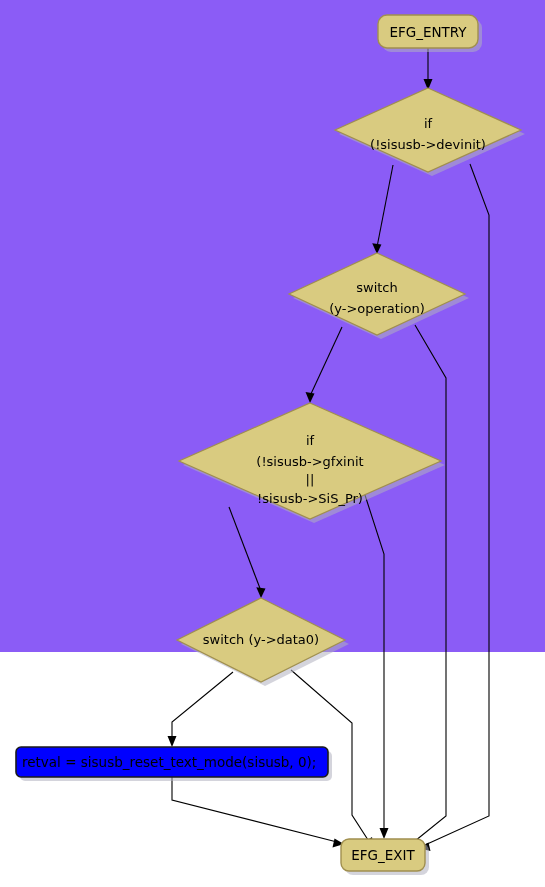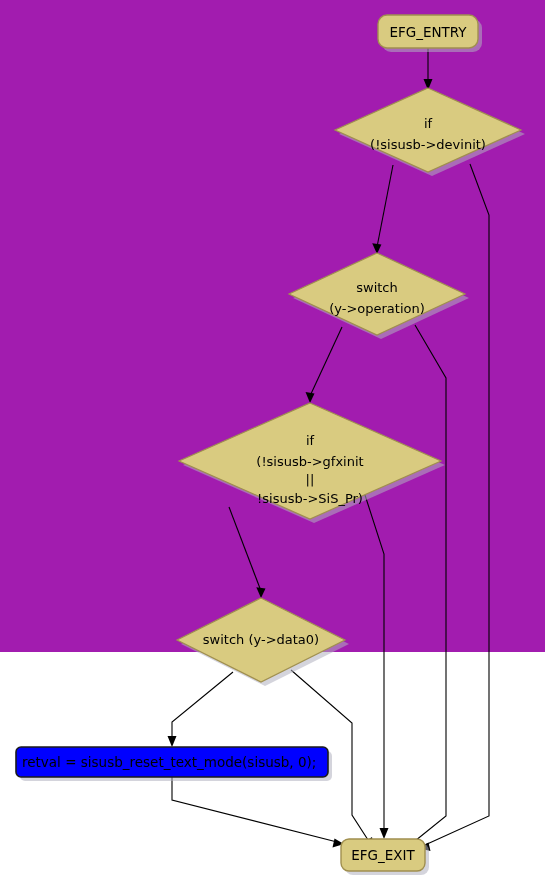--- a/index.html
+++ b/index.html
@@ -10,21 +10,21 @@
   body {
     width: 545px;
     height: 887px;
     font-family: "DejaVu Sans", sans-serif;
     overflow: hidden;
   }
   #diagram-root {
     position: relative;
     width: 545px;
     height: 652px;
-    background: #a21caf;
+    background: #8b5cf6;
   }
   svg#flow {
     display: block;
     width: 545px;
     height: 887px;
   }
   .node-text {
     font-family: "DejaVu Sans", sans-serif;
     font-size: 13px;
     fill: #000000;

